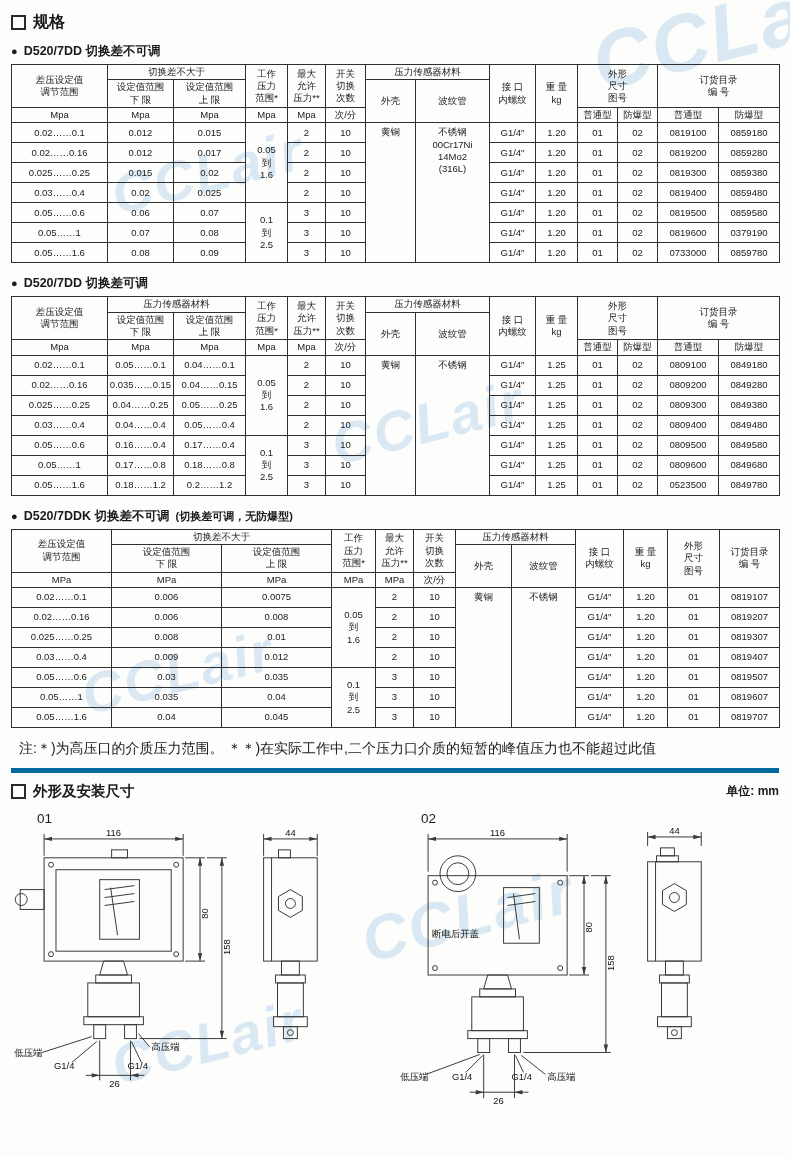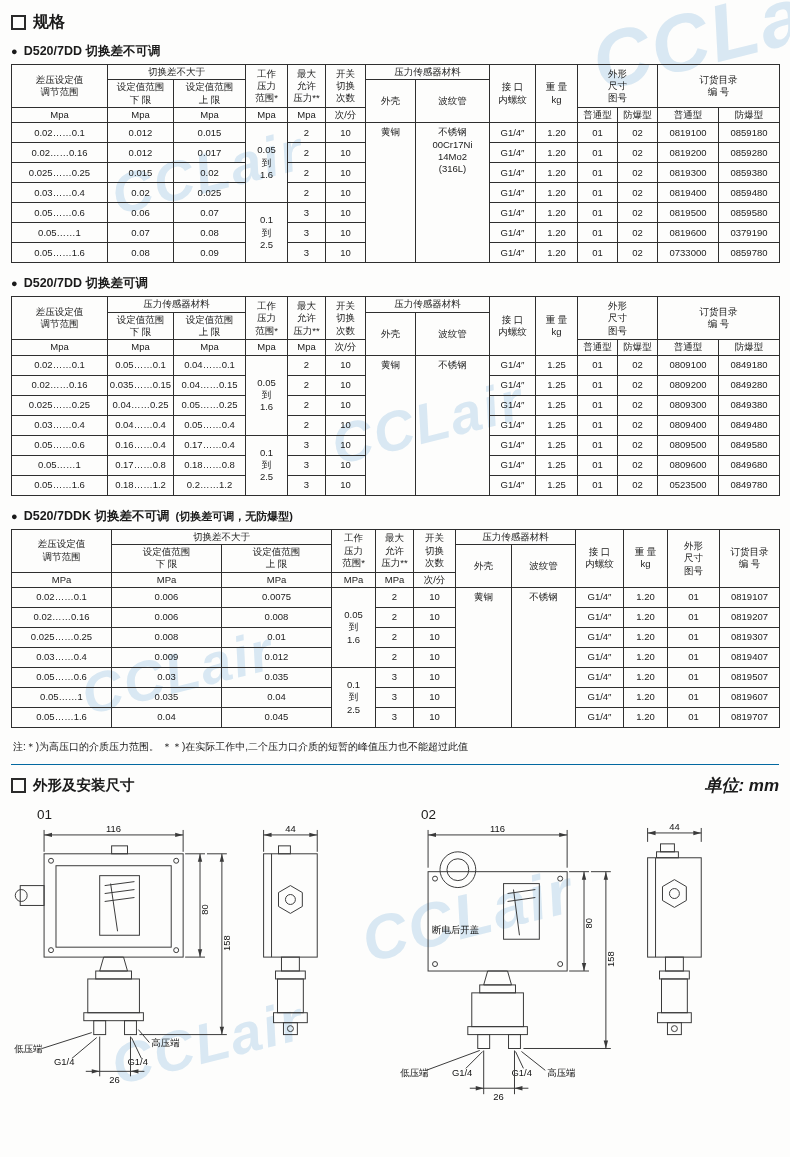--- a/index.html
+++ b/index.html
@@ -25,26 +25,26 @@
   .table-title{display:flex;align-items:center;gap:6px;font-weight:bold;font-size:12.5px;margin:10px 0 4px;}
   .table-title .bullet{font-size:11px;line-height:1;}
   .table-title .tnote{font-size:11px;font-weight:bold;}
 
   table{border-collapse:collapse;table-layout:fixed;}
   th,td{border:1px solid #2f2f2f;font-size:9.5px;font-weight:normal;text-align:center;
     vertical-align:middle;padding:1px 1px;white-space:pre-line;line-height:1.3;}
   td{height:17px;}
   td.vtop{vertical-align:top;padding-top:3px;}
 
-  .footnote{font-size:10px;margin:6px 0 10px 2px;}
-
-  .dims-section{border-top:1px solid #0369a1;margin-top:10px;padding-top:9px;}
+  .footnote{font-size:14px;margin:6px 0 10px 8px;}
+
+  .dims-section{border-top:5px solid #0369a1;margin-top:10px;padding-top:9px;}
   .dims-head{display:flex;justify-content:space-between;align-items:center;margin-bottom:4px;}
   .dims-head .left{display:flex;align-items:center;gap:7px;font-weight:bold;font-size:14.5px;}
-  .dims-head .unit{font-weight:bold;font-size:17px;font-style:italic;}
+  .dims-head .unit{font-weight:bold;font-size:12px;}
 
   .drawings{display:flex;}
   .draw{width:50%;}
   .draw-label{font-size:13.5px;margin:6px 0 2px 26px;}
   .draw svg line,.draw svg rect,.draw svg circle,.draw svg polygon,.draw svg path{stroke:#3a3a3a;fill:none;stroke-width:1;}
   .draw svg polygon.ar{fill:#3a3a3a;stroke:none;}
   .draw svg text{stroke:none;fill:#111;font-size:9.5px;font-family:"Liberation Sans","DejaVu Sans",sans-serif;}
 </style>
 </head>
 <body>

